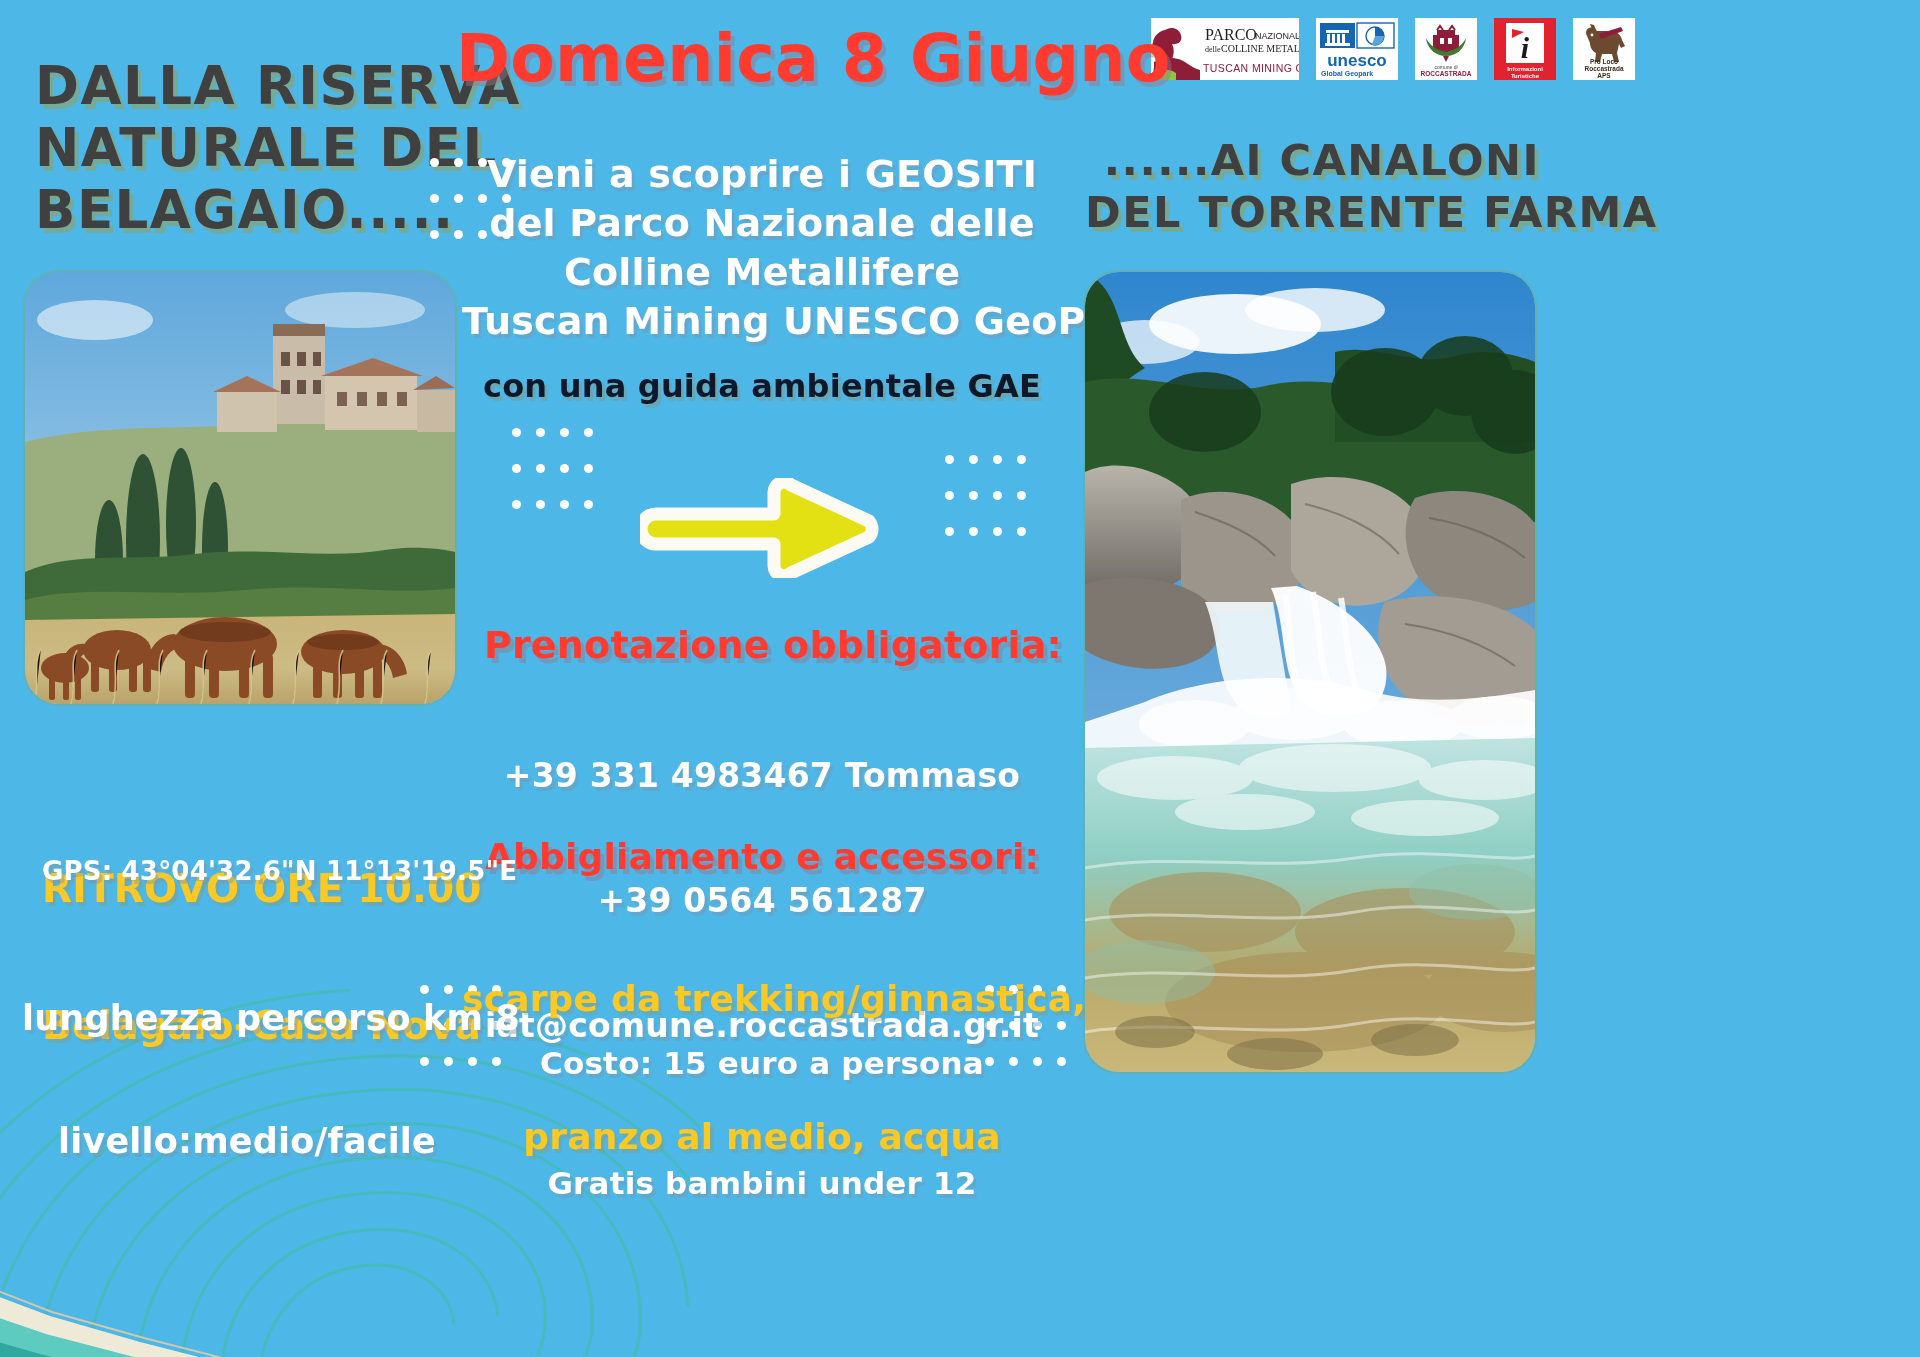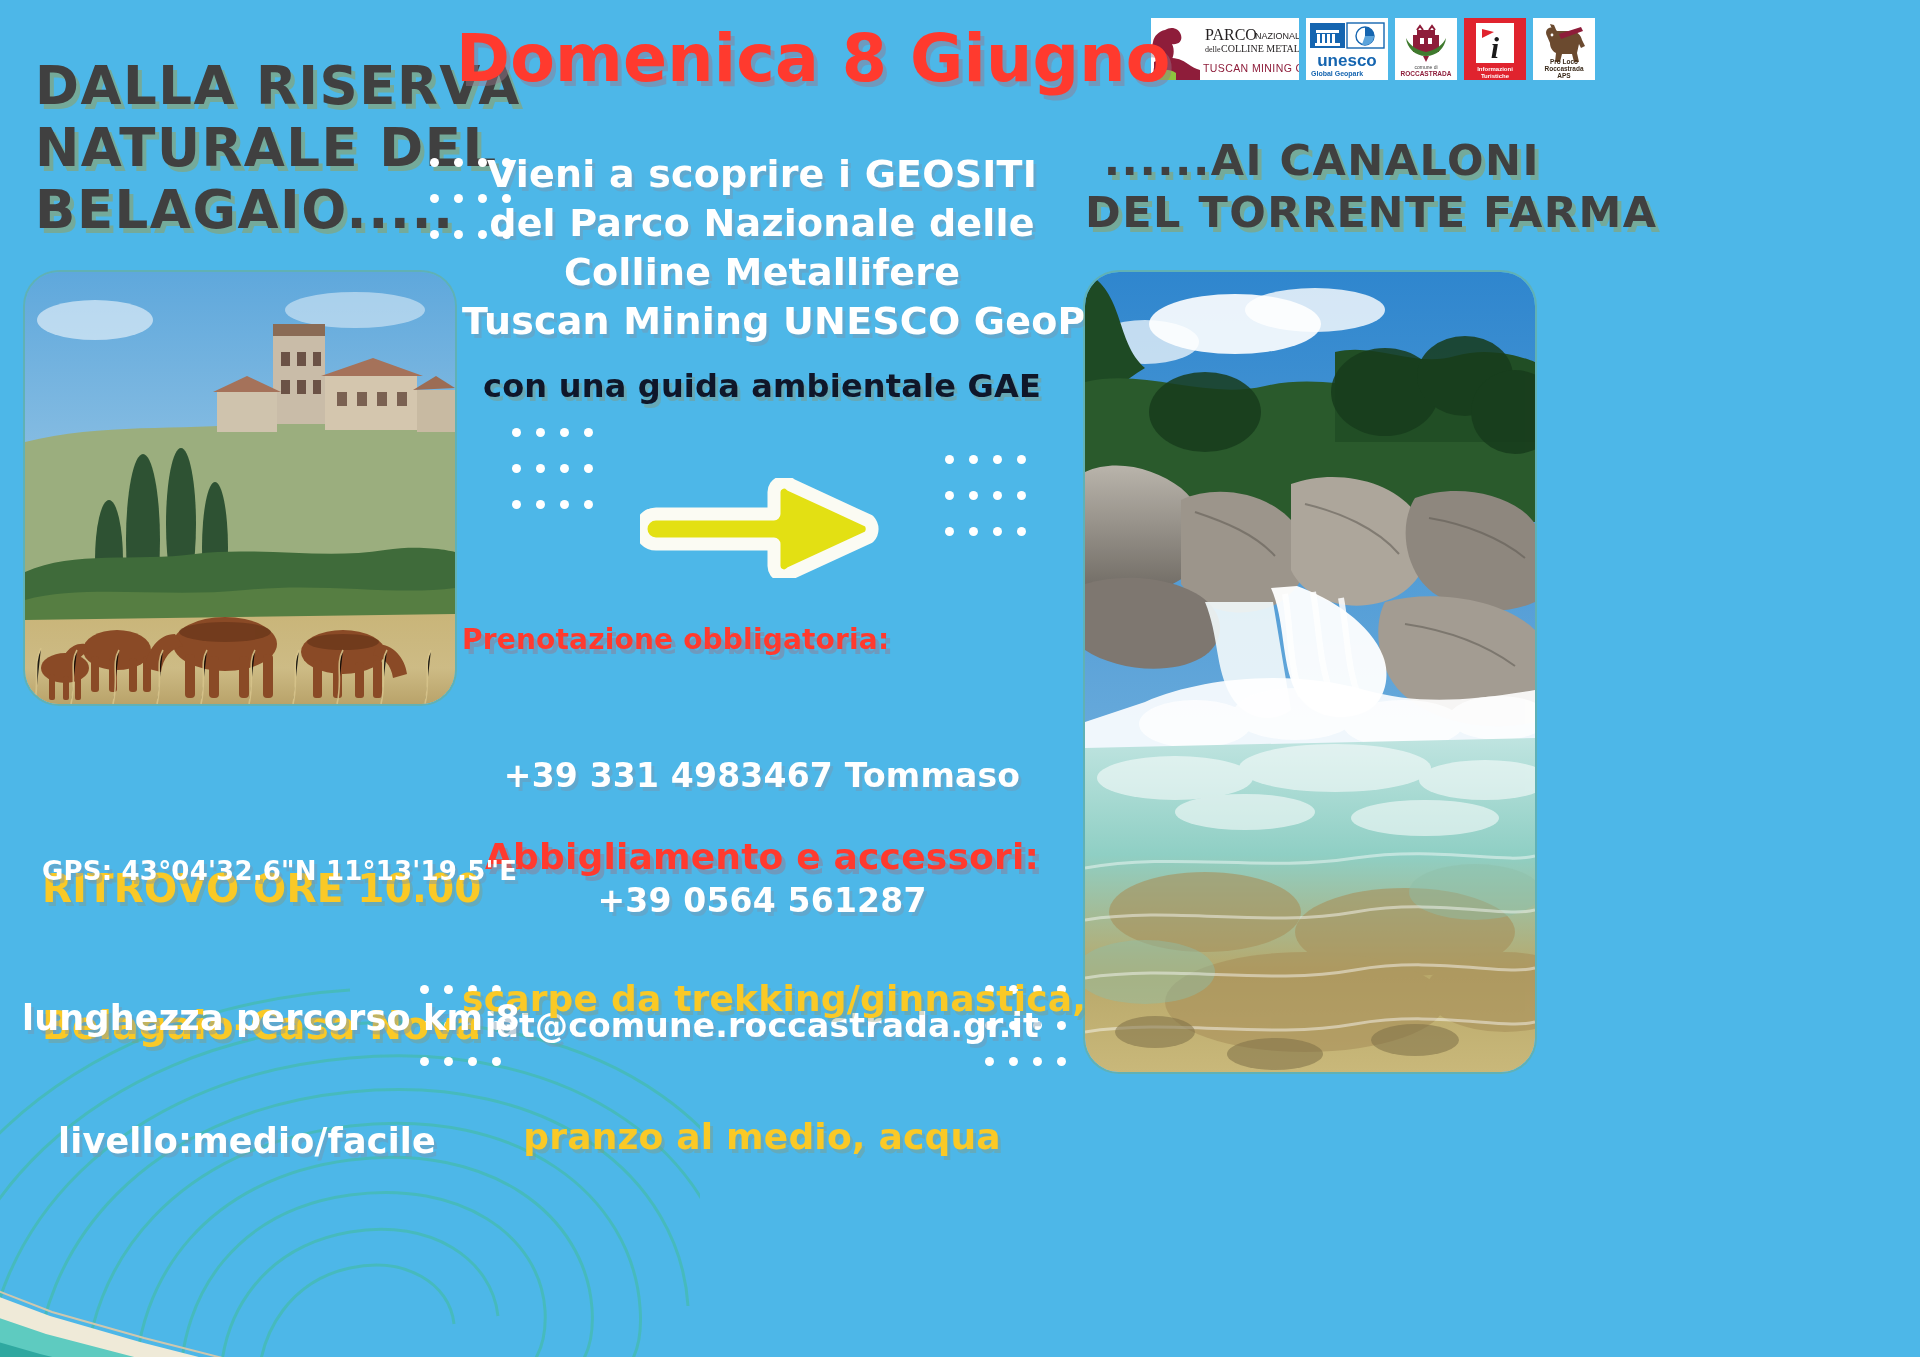--- a/index.html
+++ b/index.html
@@ -53,21 +53,21 @@
   }
 
   
   #hdr-left{left:35px;top:55px;font-size:53px;line-height:1.17;}
   #hdr-date{left:456px;top:25px;font-size:65px;}
   #hdr-right{left:1085px;top:135px;font-size:43px;line-height:1.2;text-align:right;width:455px;}
 
   #center-main{left:462px;top:150px;width:600px;text-align:center;font-size:38px;line-height:1.29;}
   #center-gae{left:462px;top:370px;width:600px;text-align:center;font-size:32px;}
 
-  #book-title{left:462px;top:625px;width:600px;text-align:left;font-size:28px;}
+  #book-title{left:462px;top:625px;width:600px;text-align:right;font-size:38px;}
   #book-lines{left:462px;top:672px;width:600px;text-align:center;font-size:33px;line-height:1.26;}
 
   #gear-title{left:462px;top:838px;width:600px;text-align:center;font-size:36px;}
   #gear-lines1{left:462px;top:884px;width:600px;text-align:center;font-size:36px;line-height:1.28;}
   #gear-lines2{left:462px;top:962px;width:600px;text-align:center;font-size:31px;line-height:1.3;}
 
   #meet-block{left:42px;top:775px;width:420px;font-size:39px;line-height:1.17;}
   #gps-line{left:42px;top:858px;width:420px;text-align:center;font-size:26px;}
   #route-block{left:22px;top:915px;width:450px;text-align:center;font-size:35px;line-height:1.18;}
 
@@ -78,21 +78,21 @@
   }
   #photo-left{left:25px;top:272px;width:430px;height:432px;}
   #photo-right{left:1085px;top:272px;width:450px;height:800px;}
 
   .ph-svg{display:block;width:100%;height:100%;}
 
   
   #arrow{position:absolute;left:640px;top:478px;width:260px;height:100px;}
 
   
-  #logos{position:absolute;left:1151px;top:18px;height:62px;display:flex;align-items:center;gap:7px;}
+  #logos{position:absolute;left:1151px;top:18px;height:62px;display:flex;align-items:center;gap:17px;}
   .logo{background:#ffffff;height:62px;display:flex;align-items:center;justify-content:center;overflow:hidden;}
   .logo svg{display:block;}
 </style>
 </head>
 <body>
 
 <div class="stage">
 
   <svg class="contours" viewBox="0 0 820 430" fill="none">
     <g stroke="#3FBF86" stroke-width="3" fill="none" opacity=".8">
@@ -289,20 +289,24 @@
   <div id="book-lines" class="txt chunky white">
     <div>+39 331 4983467 Tommaso</div>
     <div>+39 0564 561287</div>
     <div>iat@comune.roccastrada.gr.it</div>
   </div>
 
   <div id="gear-title" class="txt chunky red">Abbigliamento e accessori:</div>
   <div id="gear-lines1" class="txt chunky yellowsolid">
     <div>scarpe da trekking/ginnastica,</div>
     <div>pranzo al medio, acqua</div>
+  </div>
+  <div id="gear-lines2" class="txt chunky white">
+    <div>Costo: 15 euro a persona</div>
+    <div>Gratis bambini under 12</div>
   </div>
 
   <div id="meet-block" class="txt chunky yellowsolid">
     <div>RITROVO ORE 10.00</div>
     <div>Belagaio-Casa Nova</div>
   </div>
   <div id="gps-line" class="txt chunky white">GPS: 43°04'32.6"N 11°13'19.5"E</div>
   <div id="route-block" class="txt chunky white">
     <div>lunghezza percorso km 8</div>
     <div>livello:medio/facile</div>

